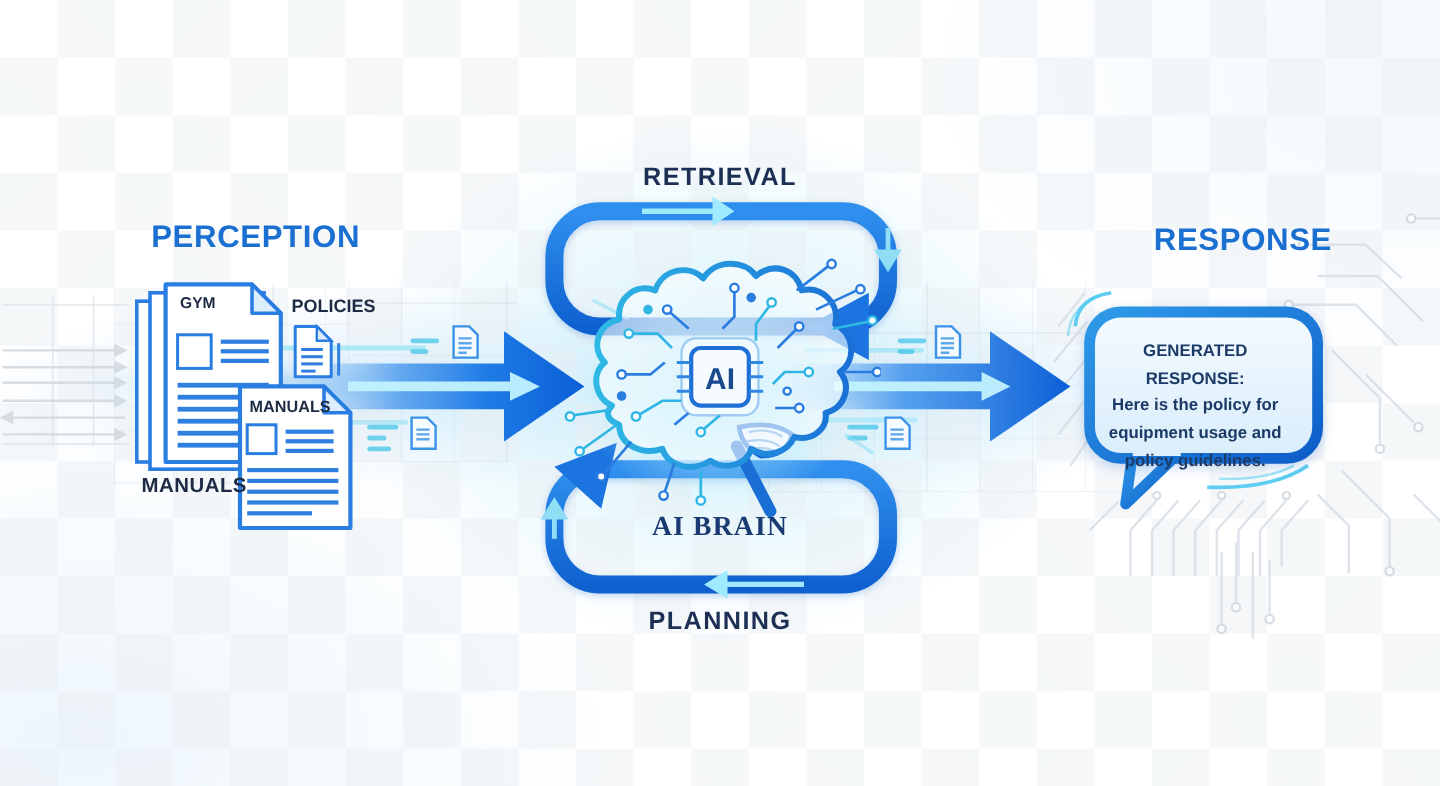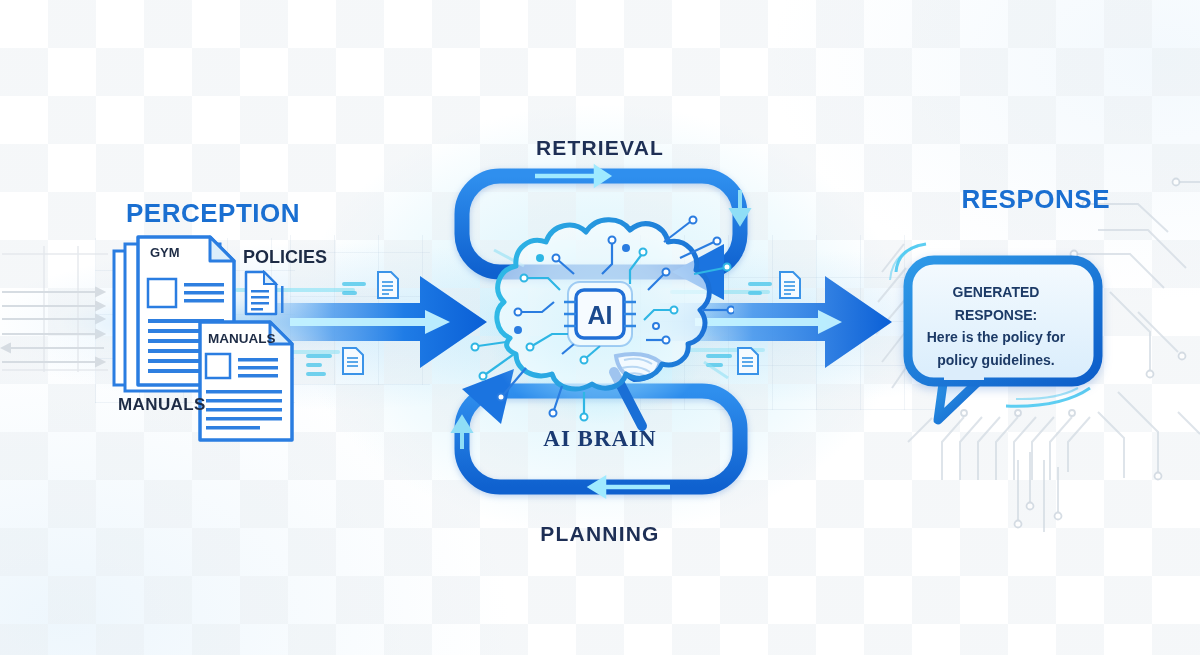--- a/index.html
+++ b/index.html
@@ -14,21 +14,21 @@
       radial-gradient(520px 320px at 1160px 60px, rgba(218,236,250,.32), transparent 75%),
       linear-gradient(#ffffff,#ffffff);
   }
   .checker{position:absolute;inset:0;
     background:repeating-conic-gradient(rgba(233,238,242,.45) 0% 25%, transparent 25% 50%);
     background-size:96px 96px;pointer-events:none;}
   .abs{position:absolute;}
   .title{font-weight:bold;color:#1a6fd1;font-size:26px;letter-spacing:.5px;}
   .loop-label{font-weight:bold;font-size:21px;letter-spacing:1.2px;color:#1e2f55;text-align:center;width:240px;}
   .brain-label{font-weight:bold;font-size:23px;letter-spacing:1px;color:#1a3a72;text-align:center;width:240px;font-family:Liberation Serif, serif;}
-  .doc-label-sm{font-weight:bold;font-size:18px;color:#1d2b45;}
+  .doc-label-sm{font-weight:bold;font-size:15px;color:#1d2b45;}
   .doc-label-lg{font-weight:bold;font-size:17px;color:#1d2b45;letter-spacing:.4px;}
   .grid-patch{background-image:
       repeating-linear-gradient(0deg, rgba(168,190,212,.16) 0 1px, transparent 1px 44px),
       repeating-linear-gradient(90deg, rgba(168,190,212,.16) 0 1px, transparent 1px 44px);}
   .glow{background:radial-gradient(closest-side, rgba(140,225,250,.62), rgba(180,235,252,.30) 55%, transparent 78%);}
   .dash-group{display:flex;flex-direction:column;gap:5px;opacity:.75;}
   .dash-group i{display:block;height:4px;border-radius:2px;background:#46c5ea;}
   .bubble-text{width:164px;text-align:center;font-weight:bold;font-size:14px;line-height:1.62;color:#1c3a66;}
   svg{display:block;}
 </style>
@@ -334,25 +334,25 @@
           <line x1="110" y1="100" x2="98" y2="100"></line>
           <line x1="110" y1="112" x2="98" y2="112"></line>
         <line x1="158" y1="88" x2="170" y2="88"></line>
           <line x1="158" y1="100" x2="170" y2="100"></line>
           <line x1="158" y1="112" x2="170" y2="112"></line>
       </g>
       <text x="134" y="110" text-anchor="middle" font-family="Liberation Sans, sans-serif" font-size="25" font-weight="bold" fill="#1a4a8e">AI</text>
     </g>
   </svg>
 
-  <div class="abs title" style="left:126px;top:182px;margin-top:16px;">PERCEPTION</div>
+  <div class="abs title" style="left:126px;top:182px;">PERCEPTION</div>
   <div class="abs title" style="left:890px;top:184px;width:220px;text-align:right;">RESPONSE</div>
   <div class="abs loop-label" style="left:480px;top:136px;">RETRIEVAL</div>
   <div class="abs brain-label" style="left:480px;top:426px;">AI BRAIN</div>
-  <div class="abs loop-label" style="left:480px;top:506px;margin-top:16px;">PLANNING</div>
+  <div class="abs loop-label" style="left:480px;top:506px;">PLANNING</div>
 
   <svg class="abs" style="left:112px;top:233px;" width="128" height="162" viewBox="0 0 128 162">
     <rect x="2" y="18" width="94" height="134" fill="#ffffff" stroke="#2a7de1" stroke-width="3"></rect>
     <rect x="13" y="11" width="95" height="147" fill="#ffffff" stroke="#2a7de1" stroke-width="3"></rect>
     <path d="M 26 4 H 98 L 122 28 V 152 H 26 Z" fill="#ffffff" stroke="#2a7de1" stroke-width="3.5" stroke-linejoin="round"></path>
     <path d="M 98 4 V 28 H 122 Z" fill="#dceefb" stroke="#2a7de1" stroke-width="3" stroke-linejoin="round"></path>
     <text x="38" y="24" font-family="Liberation Sans, sans-serif" font-size="13" font-weight="bold" fill="#1d2b45">GYM</text>
     <rect x="36" y="46" width="28" height="28" fill="none" stroke="#2a7de1" stroke-width="2.5"></rect>
     <g fill="#2e7fe0">
       <rect x="72" y="50" width="40" height="3.5"></rect>
@@ -413,15 +413,16 @@
     <path d="M 4 44 Q 6 18 32 10" fill="none" stroke="#4cc9f1" stroke-width="2" opacity=".5"></path>
     <path d="M 120 170 Q 175 172 204 152" fill="none" stroke="#4cc9f1" stroke-width="3" opacity=".9"></path>
     <path d="M 130 163 Q 170 164 192 152" fill="none" stroke="#4cc9f1" stroke-width="2" opacity=".5"></path>
     <path d="M 58 140 L 98 140 L 52 184 Z" fill="#e9f4fd" stroke="url(#bubbleStroke)" stroke-width="9" stroke-linejoin="round"></path>
     <rect x="22" y="24" width="190" height="122" rx="26" fill="url(#bubbleFill)" stroke="url(#bubbleStroke)" stroke-width="9" style="filter:drop-shadow(0 3px 5px rgba(20,90,200,.25));"></rect>
     <rect x="58" y="134" width="40" height="10" fill="#dcedfb"></rect>
   </svg>
   <div class="abs bubble-text" style="left:914px;top:281px;">
     <div>GENERATED RESPONSE:</div>
     <div>Here is the policy for</div>
+    <div>equipment usage and</div>
     <div>policy guidelines.</div>
   </div>
 </div>
 
 </body></html>

